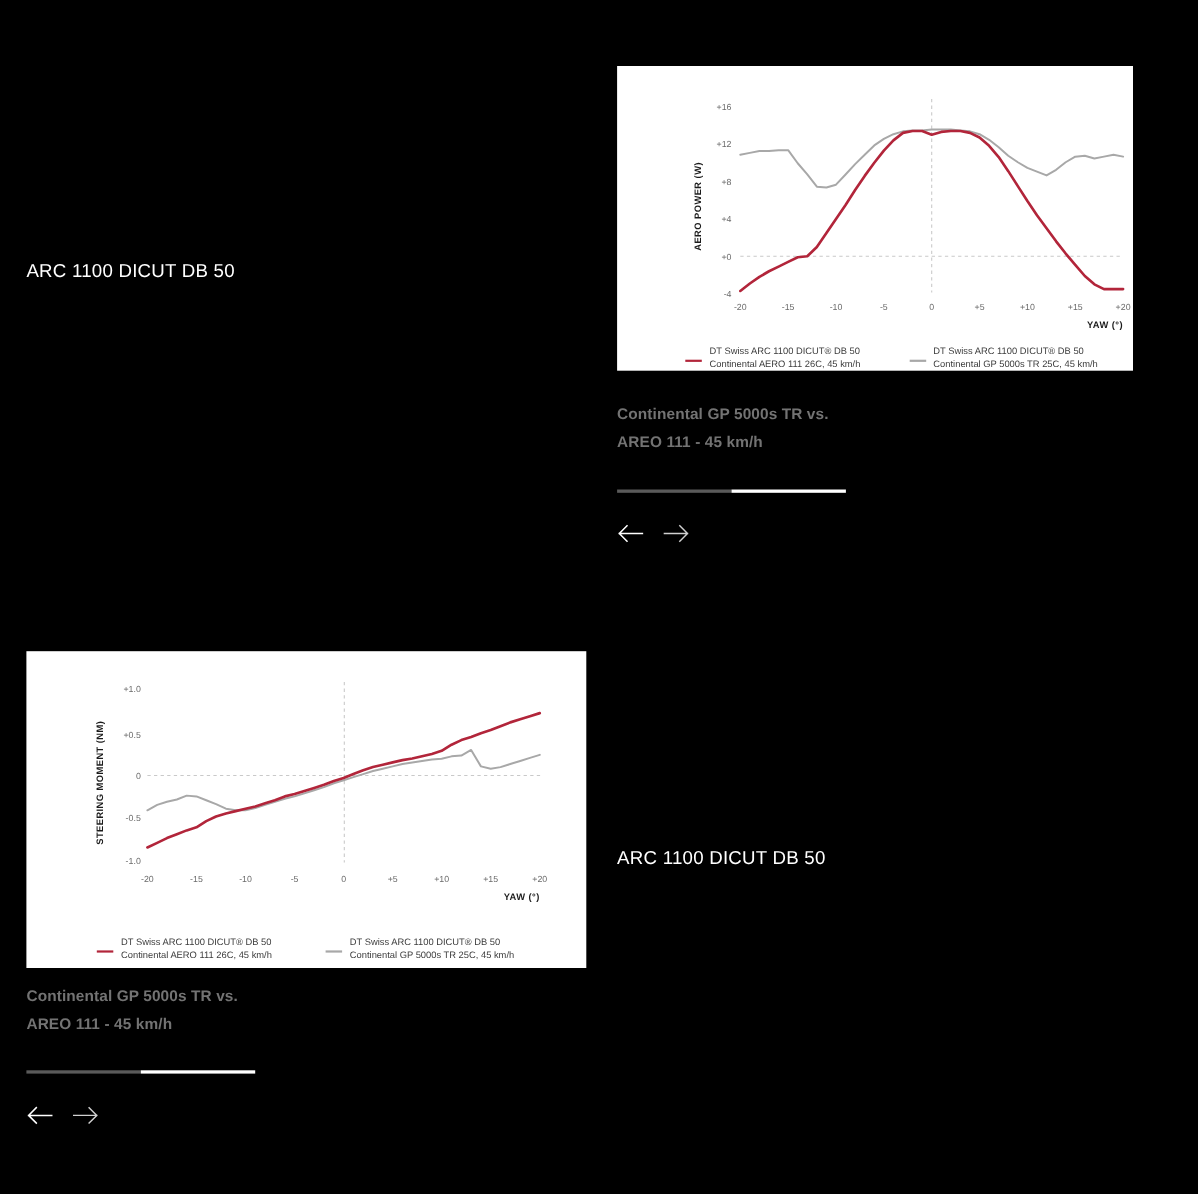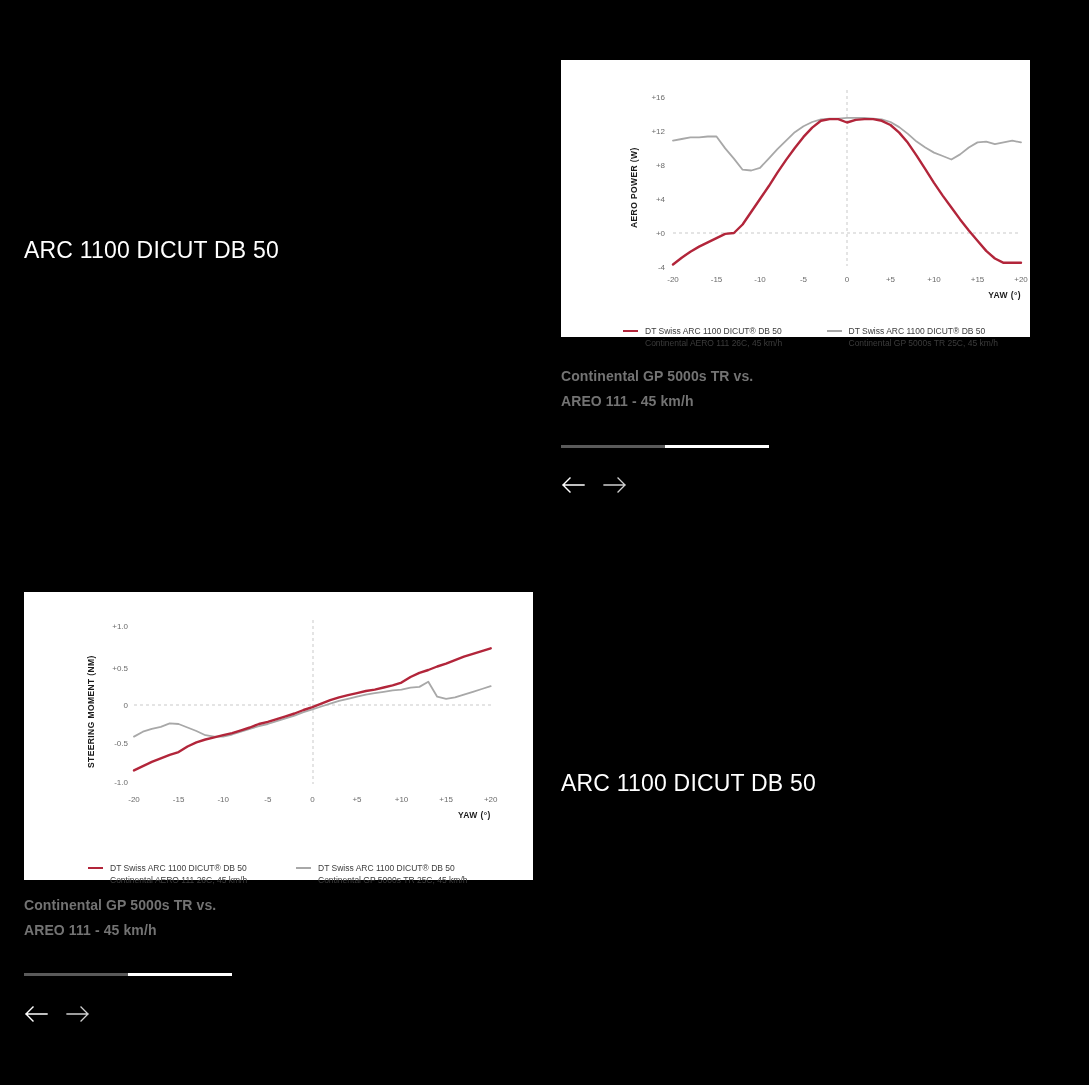--- a/index.html
+++ b/index.html
@@ -22,21 +22,21 @@
 
   .section-title {
     font-size: 25px;
     font-weight: bold;
     letter-spacing: 0.3px;
     line-height: 1.18;
     color: #ffffff;
     white-space: nowrap;
   }
   .section-subtitle {
-    font-size: 23px;
+    font-size: 17px;
     font-weight: 400;
     letter-spacing: 0.2px;
     line-height: 1.18;
     color: #ffffff;
     white-space: nowrap;
     margin-top: 5px;
     text-align: center;
   }
 
   .caption-line {
@@ -80,22 +80,21 @@
     box-sizing: border-box;
   }
   .chart-svg { display: block; }
 
   .legend {
     display: flex;
     box-sizing: border-box;
   }
   .legend-item {
     display: flex;
-    align-items: flex-start;
-    margin-top: 12px;
+    align-items: center;
   }
   .legend-dash {
     flex: 0 0 auto;
     margin-top: 5px;
     margin-right: 7px;
   }
   .legend-dash i {
     display: block;
     width: 15px;
     height: 2px;

